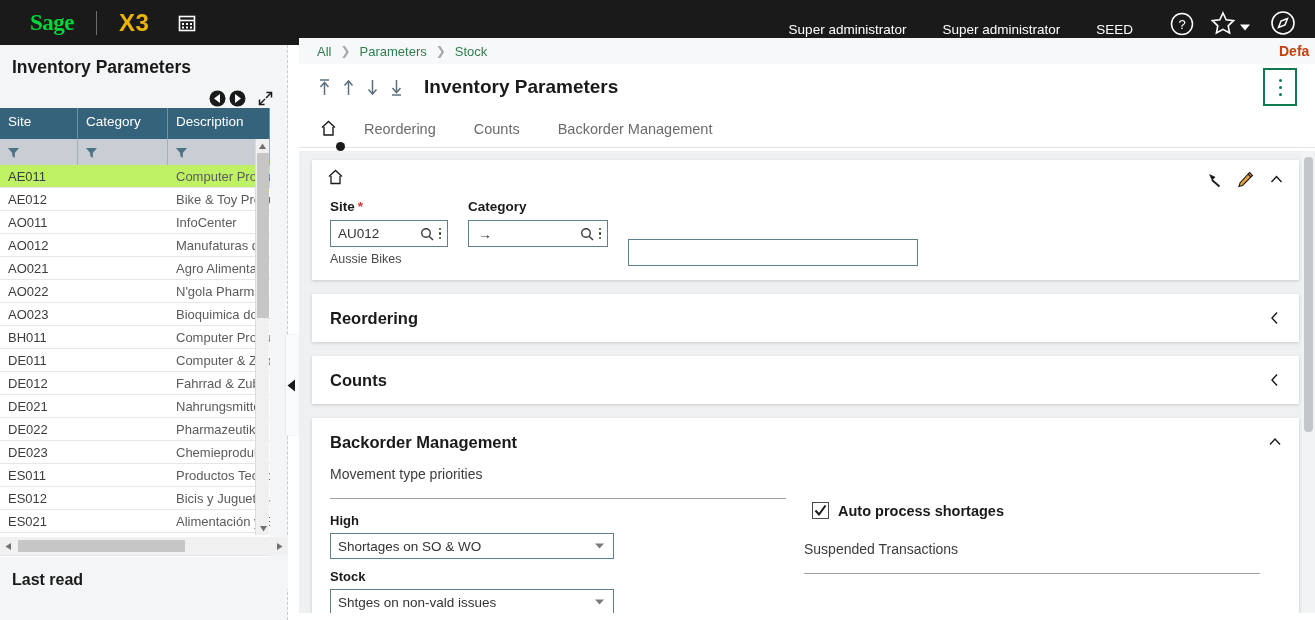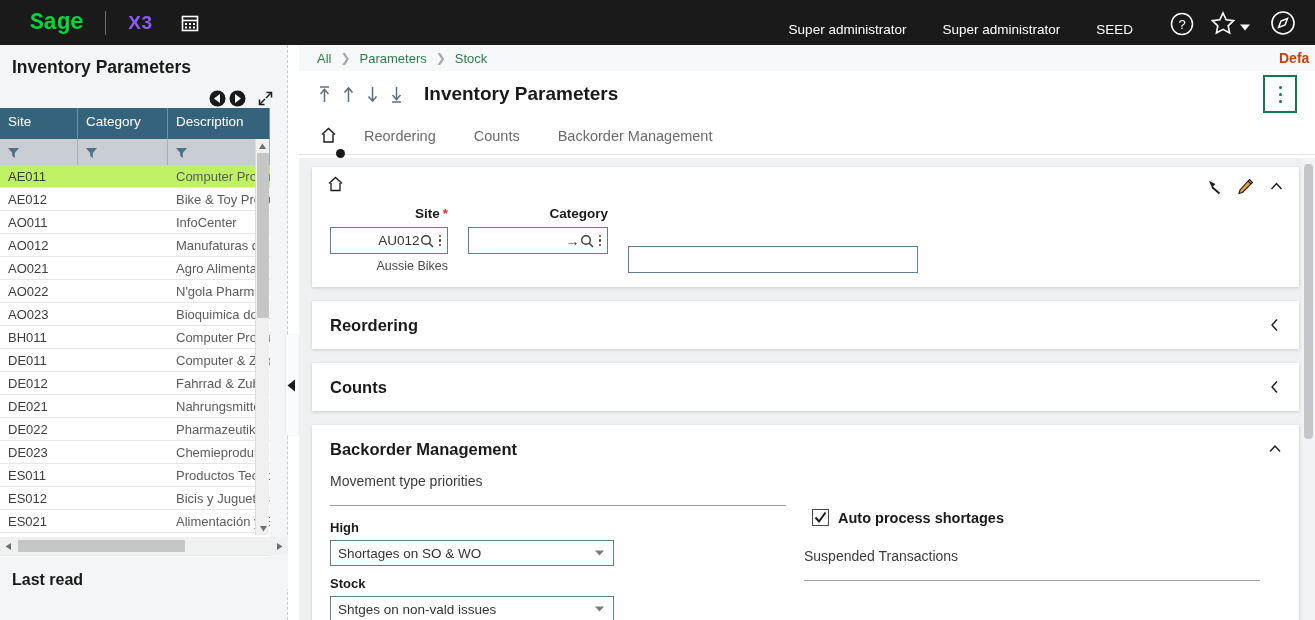--- a/index.html
+++ b/index.html
@@ -16,28 +16,28 @@
     position: absolute; top: 0; left: 0;
     width: 1315px; height: 45px;
     background: #1a1a1a;
     display: flex; align-items: center;
     color: #ffffff;
   }
   .sage-logo {
     margin-left: 30px;
     font-size: 23px; font-weight: 700;
     color: #00d639; letter-spacing: -0.5px;
-    font-family: Liberation Mono, monospace;
+    font-family: Liberation Serif, serif;
   }
   .topbar-divider {
     width: 1px; height: 24px; background: #6c6c6c;
     margin: 0 22px;
   }
   .x3-label {
-    font-size: 19px; font-weight: 700; color: #8b5cf6;
+    font-size: 24px; font-weight: 700; color: #eab308;
     letter-spacing: 0.5px;
   }
   .cal-icon {
     margin-left: 28px; display: flex; align-items: center;
   }
   .topbar-right {
     margin-left: auto; display: flex; align-items: flex-end;
     margin-right: 18px;
   }
   .topbar-link {
@@ -153,21 +153,21 @@
     position: absolute; left: 286px; top: 335px;
     width: 12px; height: 100px;
     background: #fbfbfb;
     display: flex; align-items: center; justify-content: center;
     cursor: pointer; z-index: 5;
     box-shadow: 0 0 2px rgba(0,0,0,0.12);
   }
 
   
   .main {
-    position: absolute; top: 45px; left: 299px;
+    position: absolute; top: 38px; left: 299px;
     width: 1016px; height: 575px;
     background: #ffffff;
   }
   .breadcrumb {
     height: 26px; display: flex; align-items: center;
     padding-left: 18px; background: #f7f8f9;
     font-size: 13px;
   }
   .bc-item { color: #2f7d4e; cursor: pointer; }
   .bc-sep { color: #a8a8a8; margin: 0 9px; font-size: 12px; }
@@ -222,21 +222,21 @@
     margin-bottom: 14px;
   }
   .card-toolbar {
     display: flex; align-items: center;
     padding: 8px 14px 0 14px;
   }
   .ct-right { margin-left: auto; display: flex; align-items: center; gap: 14px; }
   .ct-right span { cursor: pointer; display: flex; }
 
   .field-row { display: flex; padding: 8px 0 14px 18px; }
-  .field { margin-right: 20px; text-align: right; }
+  .field { margin-right: 20px; }
   .field-label {
     font-size: 13.5px; font-weight: 700; color: #1a1a1a;
     margin-bottom: 6px;
   }
   .req { color: #d0342c; margin-left: 3px; }
   .inputbox {
     width: 118px; height: 27px;
     border: 1px solid #5d7f90;
     display: flex; align-items: center;
     background: #ffffff; position: relative;

